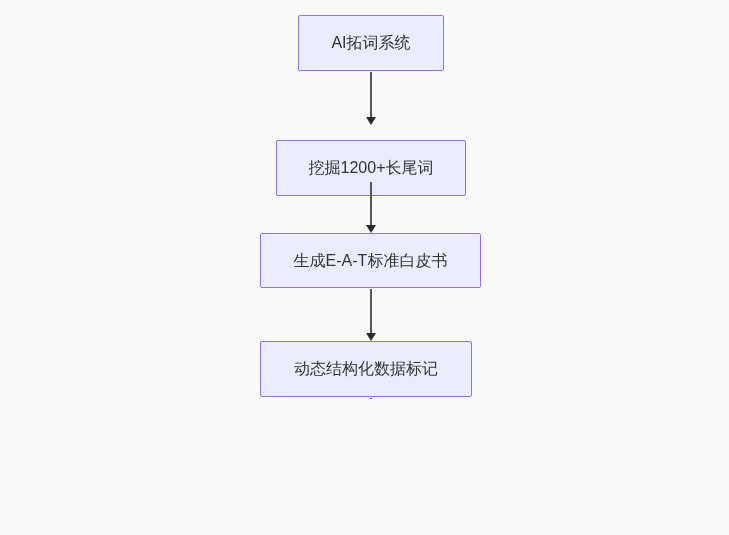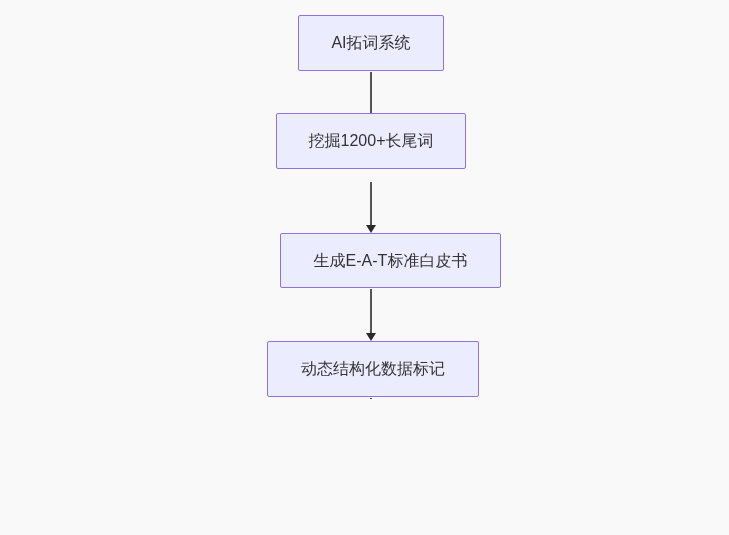--- a/index.html
+++ b/index.html
@@ -23,23 +23,23 @@
       border-radius: 2px;
       display: flex;
       align-items: center;
       justify-content: center;
       color: #333333;
       font-size: 16px;
       line-height: 1.2;
       white-space: nowrap;
     }
     .n1 { left: 298px; top: 15px;  width: 146px; height: 56px; }
-    .n2 { left: 276px; top: 113px; width: 190px; height: 56px; }
-    .n3 { left: 260px; top: 233px; width: 221px; height: 55px; margin-left: 20px; }
-    .n4 { left: 267px; top: 341px; width: 212px; height: 56px; }
+    .n2 { left: 276px; top: 140px; width: 190px; height: 56px; }
+    .n3 { left: 260px; top: 233px; width: 221px; height: 55px; }
+    .n4 { left: 260px; top: 341px; width: 212px; height: 56px; }
     .n5 { left: 255px; top: 448px; width: 232px; height: 56px; }
 
     .edge {
       position: absolute;
       left: 370px;
       width: 2px;
       background: #555555;
     }
     .edge::after {
       content: "";

